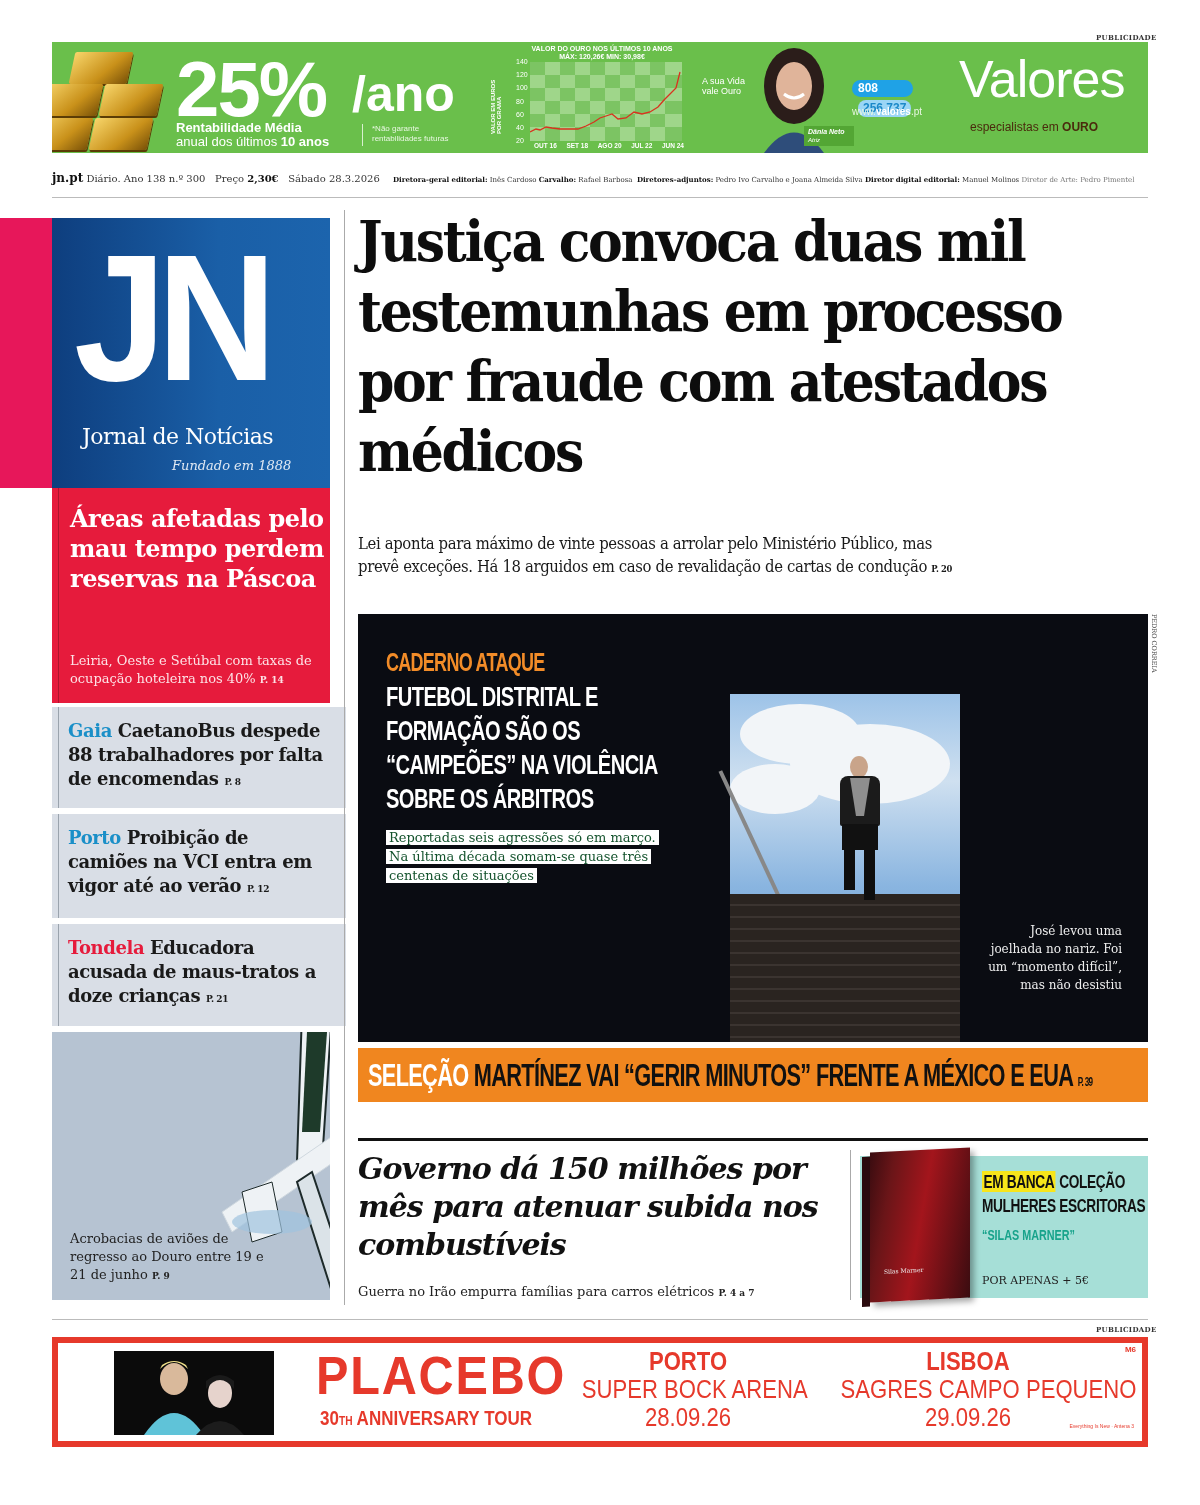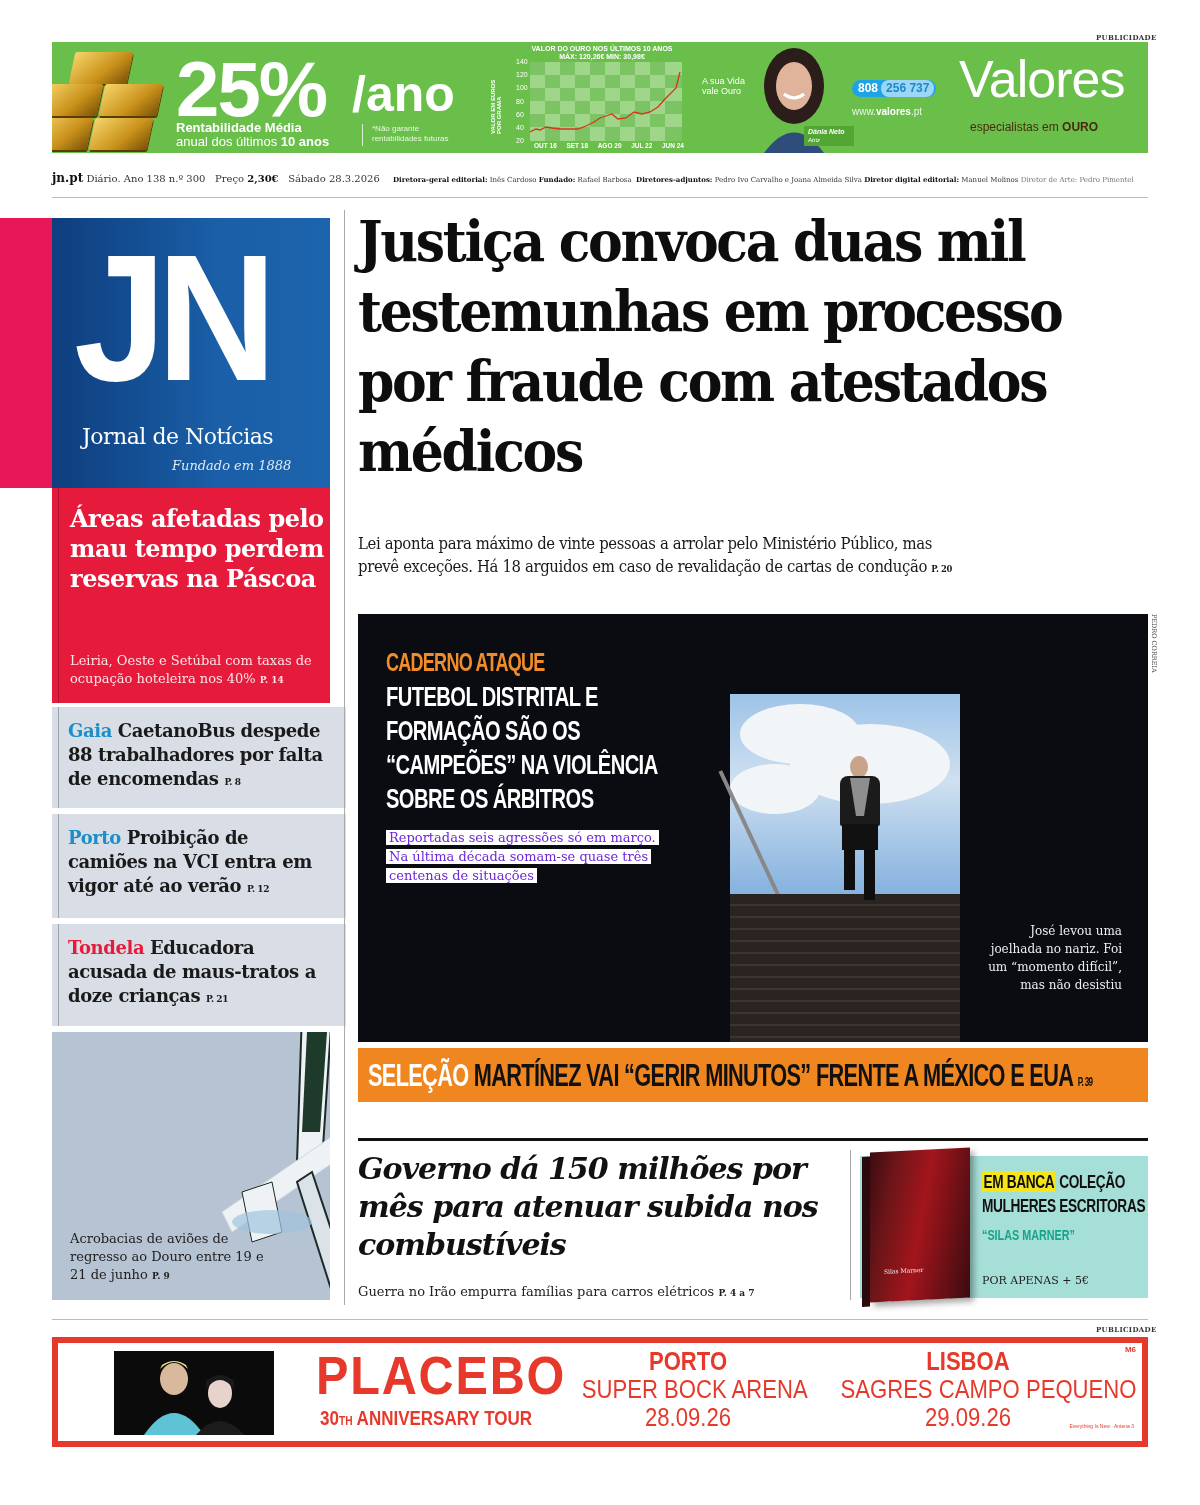--- a/index.html
+++ b/index.html
@@ -21,21 +21,21 @@
   .chart-title { left: 460px; top: 3px; width: 180px; text-align: center; font-family: "Liberation Sans", sans-serif; font-size: 7px; font-weight: bold; color: #fff; line-height: 8px; }
   .chart-ylabel { left: 438px; top: 30px; width: 60px; font-family: "Liberation Sans", sans-serif; font-size: 6px; font-weight: bold; color: #fff; transform: rotate(-90deg); transform-origin: left top; }
   .chart-box { left: 478px; top: 20px; width: 152px; height: 79px; }
   .chart-yt { font-family: "Liberation Sans", sans-serif; font-size: 7px; color: #fff; position: absolute; left: -14px; }
   .chart-xt { font-family: "Liberation Sans", sans-serif; font-size: 6.5px; font-weight: bold; color: #fff; }
   .vida { left: 650px; top: 34px; font-family: "Liberation Sans", sans-serif; font-size: 9px; color: #fff; line-height: 10px; }
   .vida b { font-weight: normal; }
   .actress { left: 692px; top: 0; width: 100px; height: 111px; }
   .actress-name { left: 752px; top: 84px; width: 50px; height: 20px; background: #53a634; font-family: "Liberation Sans", sans-serif; font-size: 7px; font-weight: bold; font-style: italic; color: #fff; padding: 2px 4px; line-height: 8px; }
   .actress-name span { font-weight: normal; font-size: 6px; display: block; }
-  .phone { left: 800px; top: 38px; height: 17px; border-radius: 9px; background: #1fa2e6; padding: 0 2px 0 6px; font-family: "Liberation Sans", sans-serif; font-size: 12px; font-weight: bold; color: #fff; line-height: 17px; display: flex; gap: 3px; }
+  .phone { left: 800px; top: 38px; height: 17px; border-radius: 9px; background: #1fa2e6; padding: 0 2px 0 6px; font-family: "Liberation Sans", sans-serif; font-size: 12px; font-weight: bold; color: #fff; line-height: 17px; display: flex; gap: 3px; flex-direction: column; }
   .phone .num2 { background: #9bd6f6; color: #1c89c8; border-radius: 8px; padding: 0 5px; }
   .www { left: 800px; top: 64px; font-family: "Liberation Sans", sans-serif; font-size: 10px; color: #e8f7e2; }
   .www b { color: #fff; }
   .valores { left: 907px; top: 6px; font-family: "Liberation Sans", sans-serif; font-size: 52px; color: #fff; letter-spacing: -1px; line-height: 62px; }
   .especial { left: 918px; top: 78px; font-family: "Liberation Sans", sans-serif; font-size: 12px; color: #4a2a0c; }
   .especial b { font-weight: bold; }
 
   
   .info-line { left: 52px; top: 171px; width: 1096px; white-space: nowrap; font-family: "DejaVu Serif", serif; font-size: 10px; color: #333; }
   .info-line .site { font-weight: bold; font-size: 12px; color: #111; }
@@ -77,21 +77,21 @@
   .stairs { position: absolute; left: 0; top: 200px; width: 230px; height: 148px; background: repeating-linear-gradient(180deg,#2a2420 0,#2a2420 10px,#3b3430 10px,#3b3430 12px); }
   .ref-body { position: absolute; left: 110px; top: 82px; width: 40px; height: 50px; background: #1b1b1b; border-radius: 8px 8px 2px 2px; }
   .ref-shirt { position: absolute; left: 120px; top: 84px; width: 20px; height: 38px; background: #8e8e8e; clip-path: polygon(0 0,100% 0,70% 100%,30% 100%); }
   .ref-head { position: absolute; left: 120px; top: 62px; width: 18px; height: 22px; background: #c9a48a; border-radius: 50%; }
   .ref-shorts { position: absolute; left: 112px; top: 130px; width: 36px; height: 26px; background: #111; }
   .ref-leg1 { position: absolute; left: 114px; top: 156px; width: 11px; height: 40px; background: #0e0e0e; }
   .ref-leg2 { position: absolute; left: 134px; top: 156px; width: 11px; height: 50px; background: #0e0e0e; }
   .rail-l { position: absolute; left: 0; top: 70px; width: 4px; height: 150px; background: #888; transform: rotate(-25deg); }
   .kicker-orange { left: 28px; top: 34px; font-family: "Liberation Sans", sans-serif; font-weight: bold; font-size: 25px; color: #f28c28; letter-spacing: -1px; transform: scaleX(0.72); transform-origin: left; white-space: nowrap; }
   .sport-title { left: 28px; top: 66px; width: 420px; font-family: "Liberation Sans", sans-serif; font-weight: bold; font-size: 28px; line-height: 34px; color: #fff; letter-spacing: -0.8px; transform: scaleX(0.72); transform-origin: left; }
-  .sport-sub { left: 28px; top: 214px; width: 270px; font-family: "DejaVu Serif", serif; font-size: 13px; line-height: 19px; color: #6d28d9; }
+  .sport-sub { left: 28px; top: 214px; width: 270px; font-family: "DejaVu Serif", serif; font-size: 13px; line-height: 19px; color: #14532d; }
   .sport-sub span { background: #fff; padding: 0 3px; box-decoration-break: clone; -webkit-box-decoration-break: clone; }
   .caption { left: 620px; top: 308px; width: 170px; text-align: right; font-family: "DejaVu Serif", serif; font-size: 12px; line-height: 18px; color: #eee; padding-right: 26px; }
 
   .sel-bar { left: 358px; top: 1048px; width: 790px; height: 54px; background: #f0861f; display: flex; align-items: center; padding-left: 10px; white-space: nowrap; }
   .sel-inner { font-family: "Liberation Sans", sans-serif; font-weight: bold; font-size: 32px; letter-spacing: -1px; transform: scaleX(0.68); transform-origin: left; }
   .sel-kick { color: #fff; }
   .sel-text { color: #111; }
   .sel-pg { font-size: 12px; color: #111; }
 
   .thick-rule { left: 358px; top: 1138px; width: 790px; height: 3px; background: #111; }
@@ -222,21 +222,21 @@
 </div>
 
 <div class="abs info-line">
   <span class="site">jn.pt</span>
   <span>Diário. Ano 138 n.º 300</span>&nbsp;&nbsp;
   <span>Preço</span>
   <span class="price">2,30€</span>&nbsp;&nbsp;
   <span>Sábado 28.3.2026</span>
   <span class="staff">
     <b>Diretora-geral editorial:</b> <span>Inês Cardoso</span>
-    <b>Fundado:</b> <span>Rafael Barbosa</span>&nbsp;
+    <b>Carvalho:</b> <span>Rafael Barbosa</span>&nbsp;
     <b>Diretores-adjuntos:</b> <span>Pedro Ivo Carvalho e Joana Almeida Silva</span>
     <b>Diretor digital editorial:</b> <span>Manuel Molinos</span>
     <span style="color:#777;"><span>Diretor de Arte:</span> <span>Pedro Pimentel</span></span>
   </span>
 </div>
 <div class="abs hr1"></div>
 
 <div class="abs pink-strip"></div>
 <div class="abs logo-box">
   <div class="abs logo-jn">JN</div>

